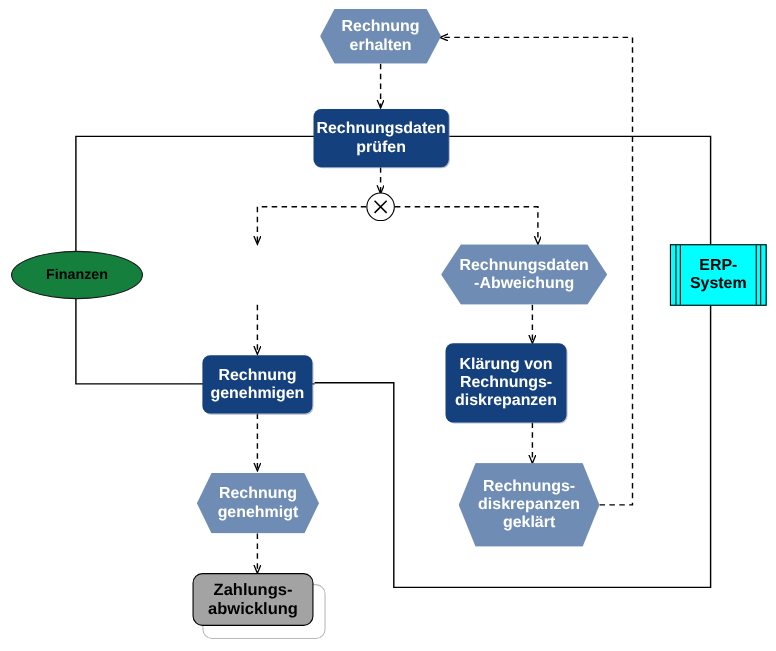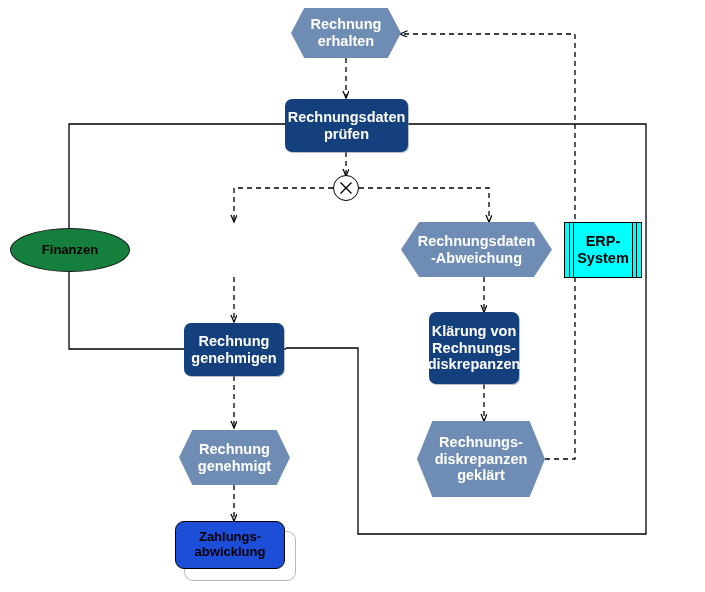--- a/index.html
+++ b/index.html
@@ -76,25 +76,25 @@
   .system .bar {
     position: absolute;
     top: 0;
     bottom: 0;
     width: 0;
     border-left: 1.4px solid #000000;
   }
 
   
   .subproc {
-    background: #1d4ed8;
+    background: #a3a3a3;
     border: 1.6px solid #000000;
     border-radius: 9px;
     color: #000000;
-    font-size: 13px;
+    font-size: 15px;
     z-index: 3;
   }
   .subproc-shadow {
     position: absolute;
     background: #ffffff;
     border: 1.1px solid #b9b9b9;
     border-radius: 9px;
     z-index: 1;
   }
 
@@ -146,21 +146,21 @@
       <path d="M484,384 L484,421" stroke-dasharray="5,4" marker-end="url(#arr)"></path>
 
       <path d="M545,459 L575,459 L575,34 L400,34" stroke-dasharray="5,4" marker-end="url(#arrL)"></path>
     </g>
   </svg>
 
   <div class="node pool" style="left:10px; top:228px; width:120px; height:44px;">
     <span class="lbl">Finanzen</span>
   </div>
 
-  <div class="node system" style="left:564px; top:222px; width:78px; height:56px; position:absolute;">
+  <div class="node system" style="left:609px; top:222px; width:88px; height:56px; position:absolute;">
     <span class="bar" style="left:4px;"></span>
     <span class="bar" style="left:8px;"></span>
     <span class="bar" style="right:4px;"></span>
     <span class="bar" style="right:8px;"></span>
     <span class="lbl">ERP-
 System</span>
   </div>
 
   <div class="node hex" style="left:291px; top:8px; width:110px; height:50px;">
     <span class="lbl">Rechnung
@@ -182,21 +182,21 @@
   <div class="node hex" style="left:401px; top:222px; width:151px; height:55px;">
     <span class="lbl">Rechnungsdaten
 -Abweichung</span>
   </div>
 
   <div class="node task" style="left:184px; top:323px; width:100px; height:53px;">
     <span class="lbl">Rechnung
 genehmigen</span>
   </div>
 
-  <div class="node task" style="left:429px; top:312px; width:90px; height:72px;">
+  <div class="node task" style="left:405px; top:312px; width:110px; height:72px;">
     <span class="lbl">Klärung von
 Rechnungs-
 diskrepanzen</span>
   </div>
 
   <div class="node hex" style="left:179px; top:430px; width:111px; height:55px;">
     <span class="lbl">Rechnung
 genehmigt</span>
   </div>
 

